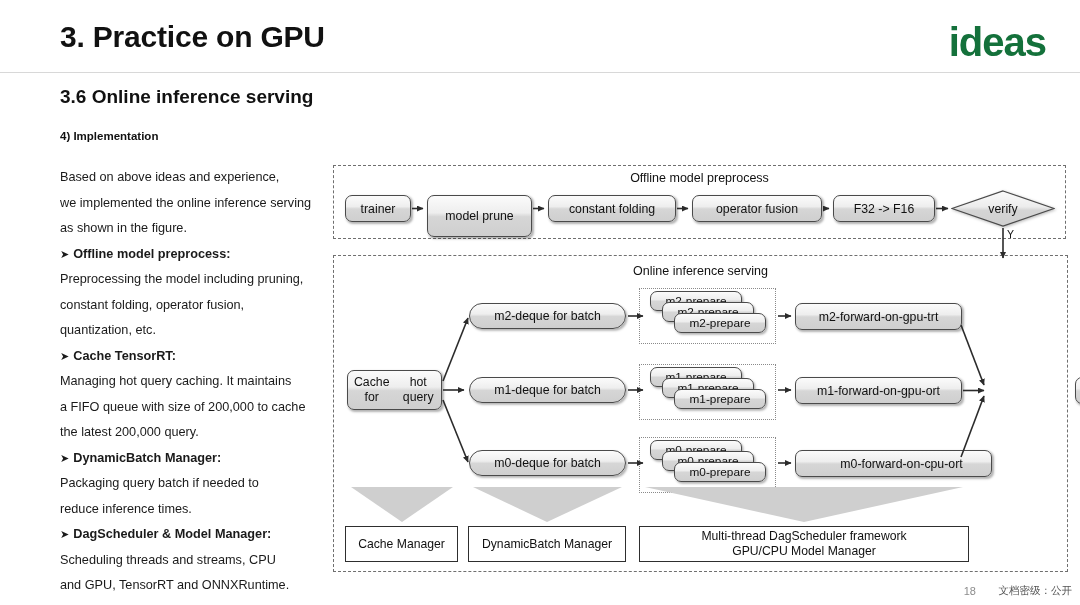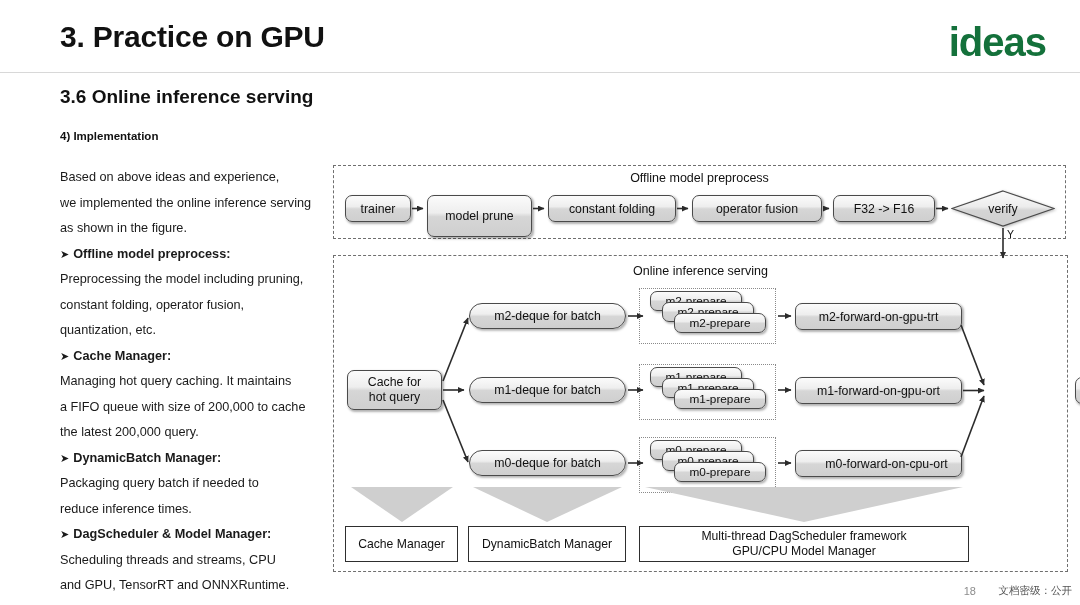--- a/index.html
+++ b/index.html
@@ -123,21 +123,21 @@
   <div class="body-col">
     <p>Based on above ideas and experience,</p>
     <p>we implemented the online inference serving</p>
     <p>as shown in the figure.</p>
 
     <p class="bullet-head"><span class="arrow">➤</span><span>Offline model preprocess:</span></p>
     <p>Preprocessing the model including pruning,</p>
     <p>constant folding, operator fusion,</p>
     <p>quantization, etc.</p>
 
-    <p class="bullet-head"><span class="arrow">➤</span><span>Cache Manager:</span></p>
+    <p class="bullet-head"><span class="arrow">➤</span><span>Cache TensorRT:</span></p>
     <p>Managing hot query caching. It maintains</p>
     <p>a FIFO queue with size of 200,000 to cache</p>
     <p>the latest 200,000 query.</p>
 
     <p class="bullet-head"><span class="arrow">➤</span><span>DynamicBatch Manager</span><span>:</span></p>
     <p>Packaging query batch if needed to</p>
     <p>reduce inference times.</p>
 
     <p class="bullet-head"><span class="arrow">➤</span><span>DagScheduler &amp; Model Manager</span><span>:</span></p>
     <p>Scheduling threads and streams, CPU</p>
@@ -167,21 +167,21 @@
       <polygon points="52,1 103,18.5 52,36 1,18.5" fill="url(#dgrad)" stroke="#4a4a4a" stroke-width="1.2"></polygon>
     </svg>
     <div class="diamond-label">verify</div>
   </div>
   <div class="edge-label" style="left:1007px;top:228px;">Y</div>
 
   <div class="dashed-frame" id="online-frame">
     <div class="frame-caption" style="top:8px;">Online inference serving</div>
   </div>
 
-  <div class="node" style="left:347px;top:370px;width:95px;height:40px;flex-direction:column;line-height:15px;">
+  <div class="node" style="left:347px;top:370px;width:95px;height:40px;flex-direction:row;line-height:15px;">
     <span>Cache for</span>
     <span>hot query</span>
   </div>
 
   <div class="node pill" style="left:469px;top:303px;width:157px;height:26px;">m2-deque for batch</div>
   <div class="dotted-frame" style="left:639px;top:288px;width:137px;height:56px;"></div>
   <div class="node small" style="left:650px;top:291px;width:92px;height:20px;">m2-prepare</div>
   <div class="node small" style="left:662px;top:302px;width:92px;height:20px;">m2-prepare</div>
   <div class="node small" style="left:674px;top:313px;width:92px;height:20px;">m2-prepare</div>
   <div class="node" style="left:795px;top:303px;width:167px;height:27px;">m2-forward-on-gpu-trt</div>
@@ -191,21 +191,21 @@
   <div class="node small" style="left:650px;top:367px;width:92px;height:20px;">m1-prepare</div>
   <div class="node small" style="left:662px;top:378px;width:92px;height:20px;">m1-prepare</div>
   <div class="node small" style="left:674px;top:389px;width:92px;height:20px;">m1-prepare</div>
   <div class="node" style="left:795px;top:377px;width:167px;height:27px;">m1-forward-on-gpu-ort</div>
 
   <div class="node pill" style="left:469px;top:450px;width:157px;height:26px;">m0-deque for batch</div>
   <div class="dotted-frame" style="left:639px;top:437px;width:137px;height:56px;"></div>
   <div class="node small" style="left:650px;top:440px;width:92px;height:20px;">m0-prepare</div>
   <div class="node small" style="left:662px;top:451px;width:92px;height:20px;">m0-prepare</div>
   <div class="node small" style="left:674px;top:462px;width:92px;height:20px;">m0-prepare</div>
-  <div class="node" style="left:795px;top:450px;width:167px;height:27px;padding-left:16px;">m0-forward-on-cpu-ort</div>
+  <div class="node" style="left:795px;top:450px;width:197px;height:27px;padding-left:16px;">m0-forward-on-cpu-ort</div>
 
   <div class="node" style="left:1047px;top:377px;width:72px;height:27px;margin-left:28px;">response</div>
 
   <div class="plain-box" style="left:345px;top:526px;width:113px;height:36px;">
     <span>Cache Manager</span>
   </div>
   <div class="plain-box" style="left:468px;top:526px;width:158px;height:36px;">
     <span>DynamicBatch Manager</span>
   </div>
   <div class="plain-box" style="left:639px;top:526px;width:330px;height:36px;flex-direction:column;">

